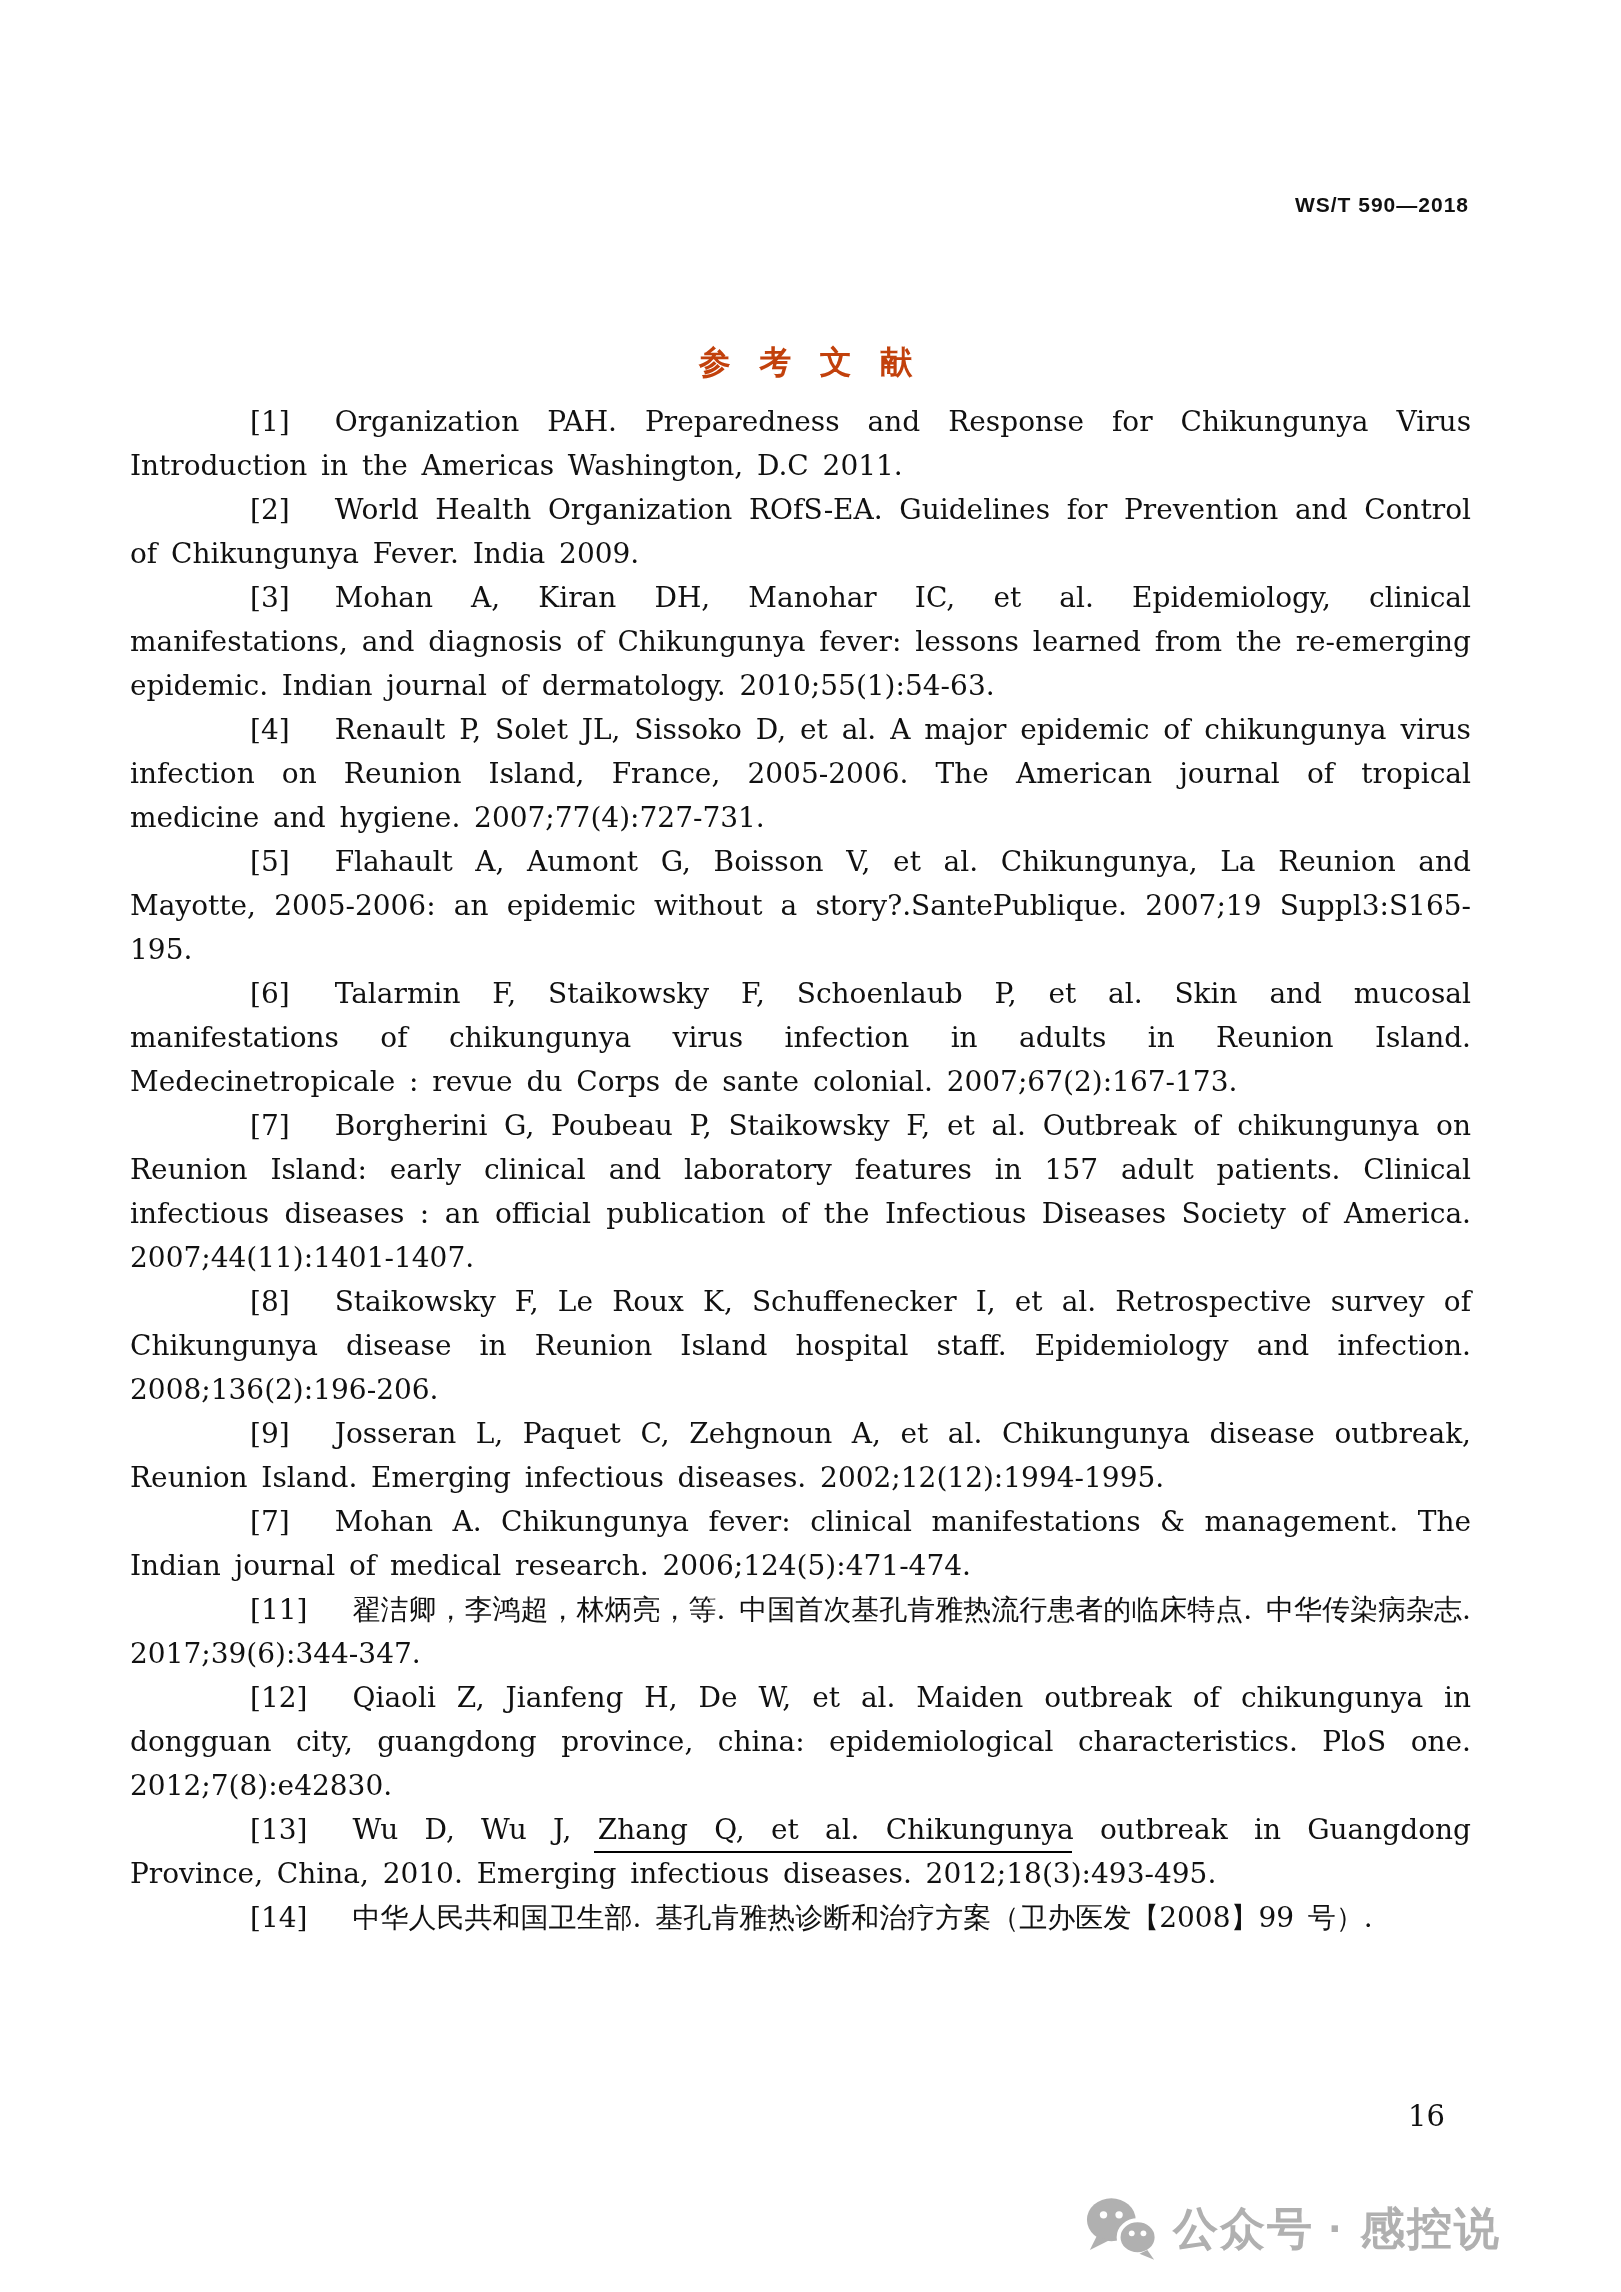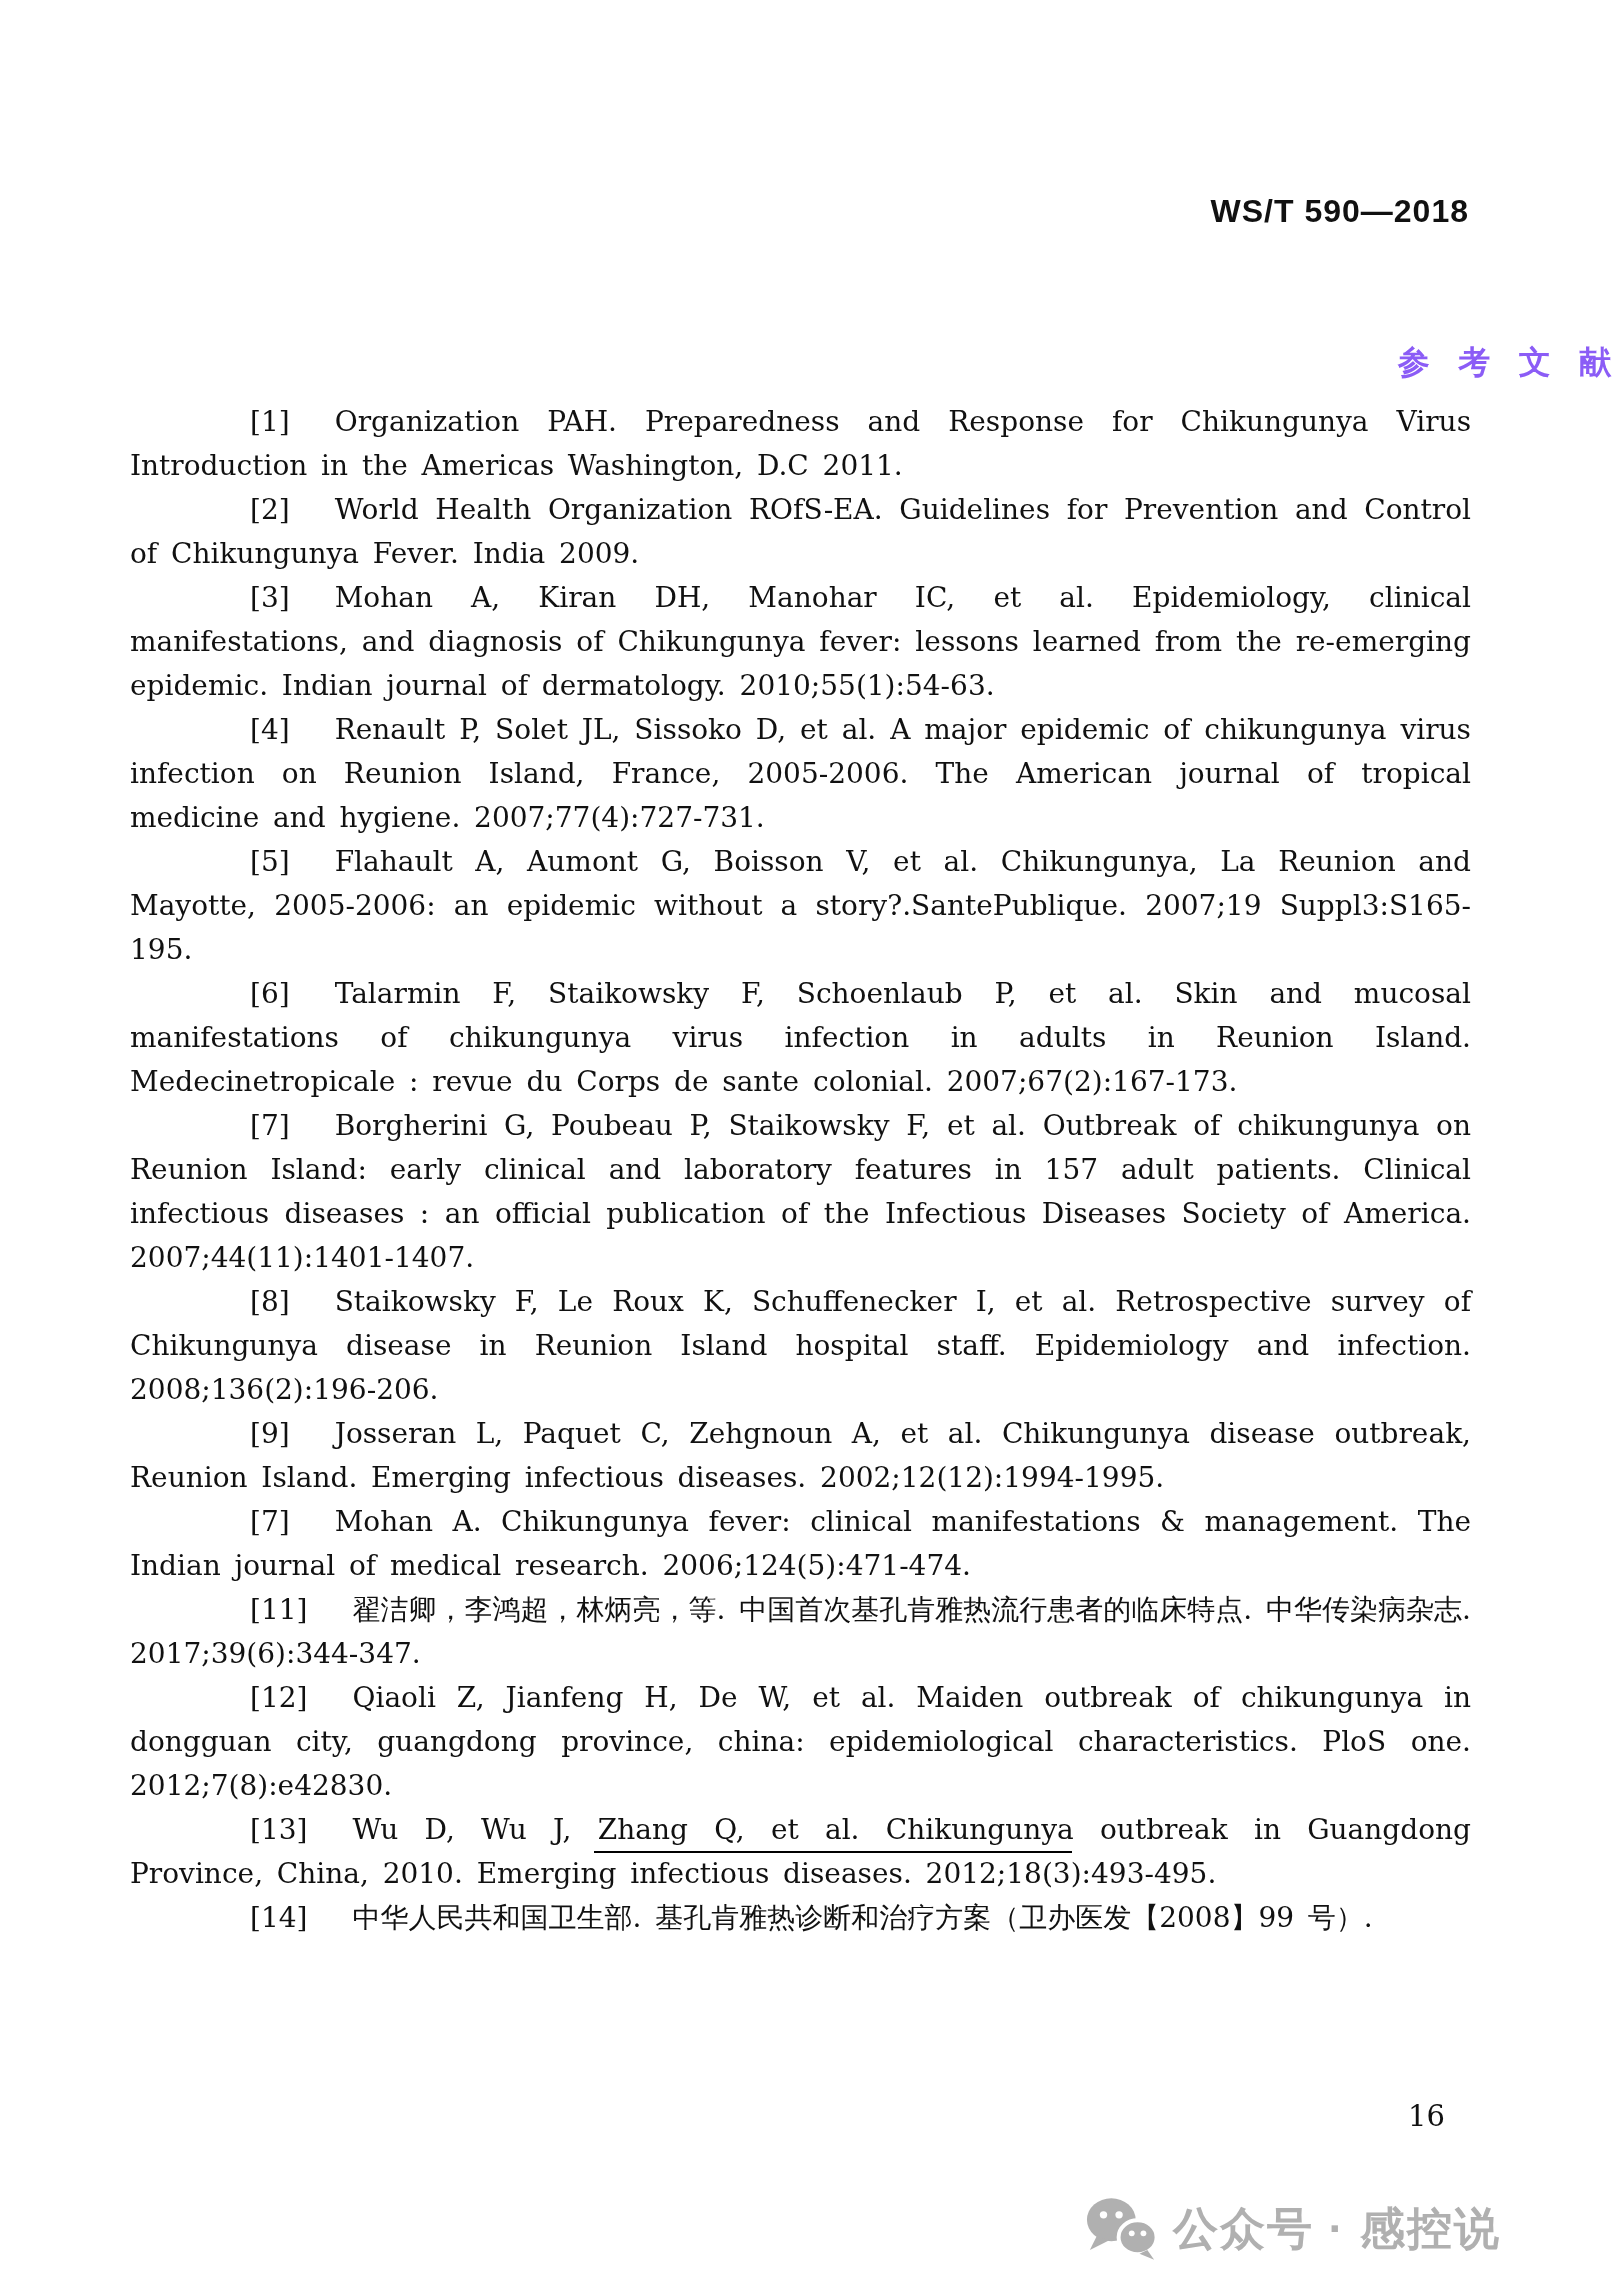--- a/index.html
+++ b/index.html
@@ -7,29 +7,29 @@
     position:relative;
     width:1621px;height:2293px;
     background:#ffffff;
     overflow:hidden;
     font-family:"DejaVu Serif","Liberation Serif",serif;
     color:#111;
   }
   .std-number{
     position:absolute;top:193px;right:152px;
     font-family:"Liberation Sans","DejaVu Sans",sans-serif;
-    font-weight:600;font-size:32px;letter-spacing:1px;
+    font-weight:600;font-size:21px;letter-spacing:1px;
     white-space:nowrap;
   }
   .doc-title{
     position:absolute;top:341px;left:0;width:100%;
-    margin:0;text-align:right;
+    margin:0;text-align:center;
     font-family:"Liberation Sans","DejaVu Sans",sans-serif;
     font-weight:600;font-size:32px;letter-spacing:9.8px;
-    color:#8b5cf6;
+    color:#c2410c;
   }
   .refs{
     position:absolute;top:400px;left:130px;width:1341px;
   }
   .ref{
     margin:0;
     font-size:28px;line-height:44px;
     text-align:justify;text-justify:inter-word;
     word-spacing:4.9px;
     text-indent:120px;

